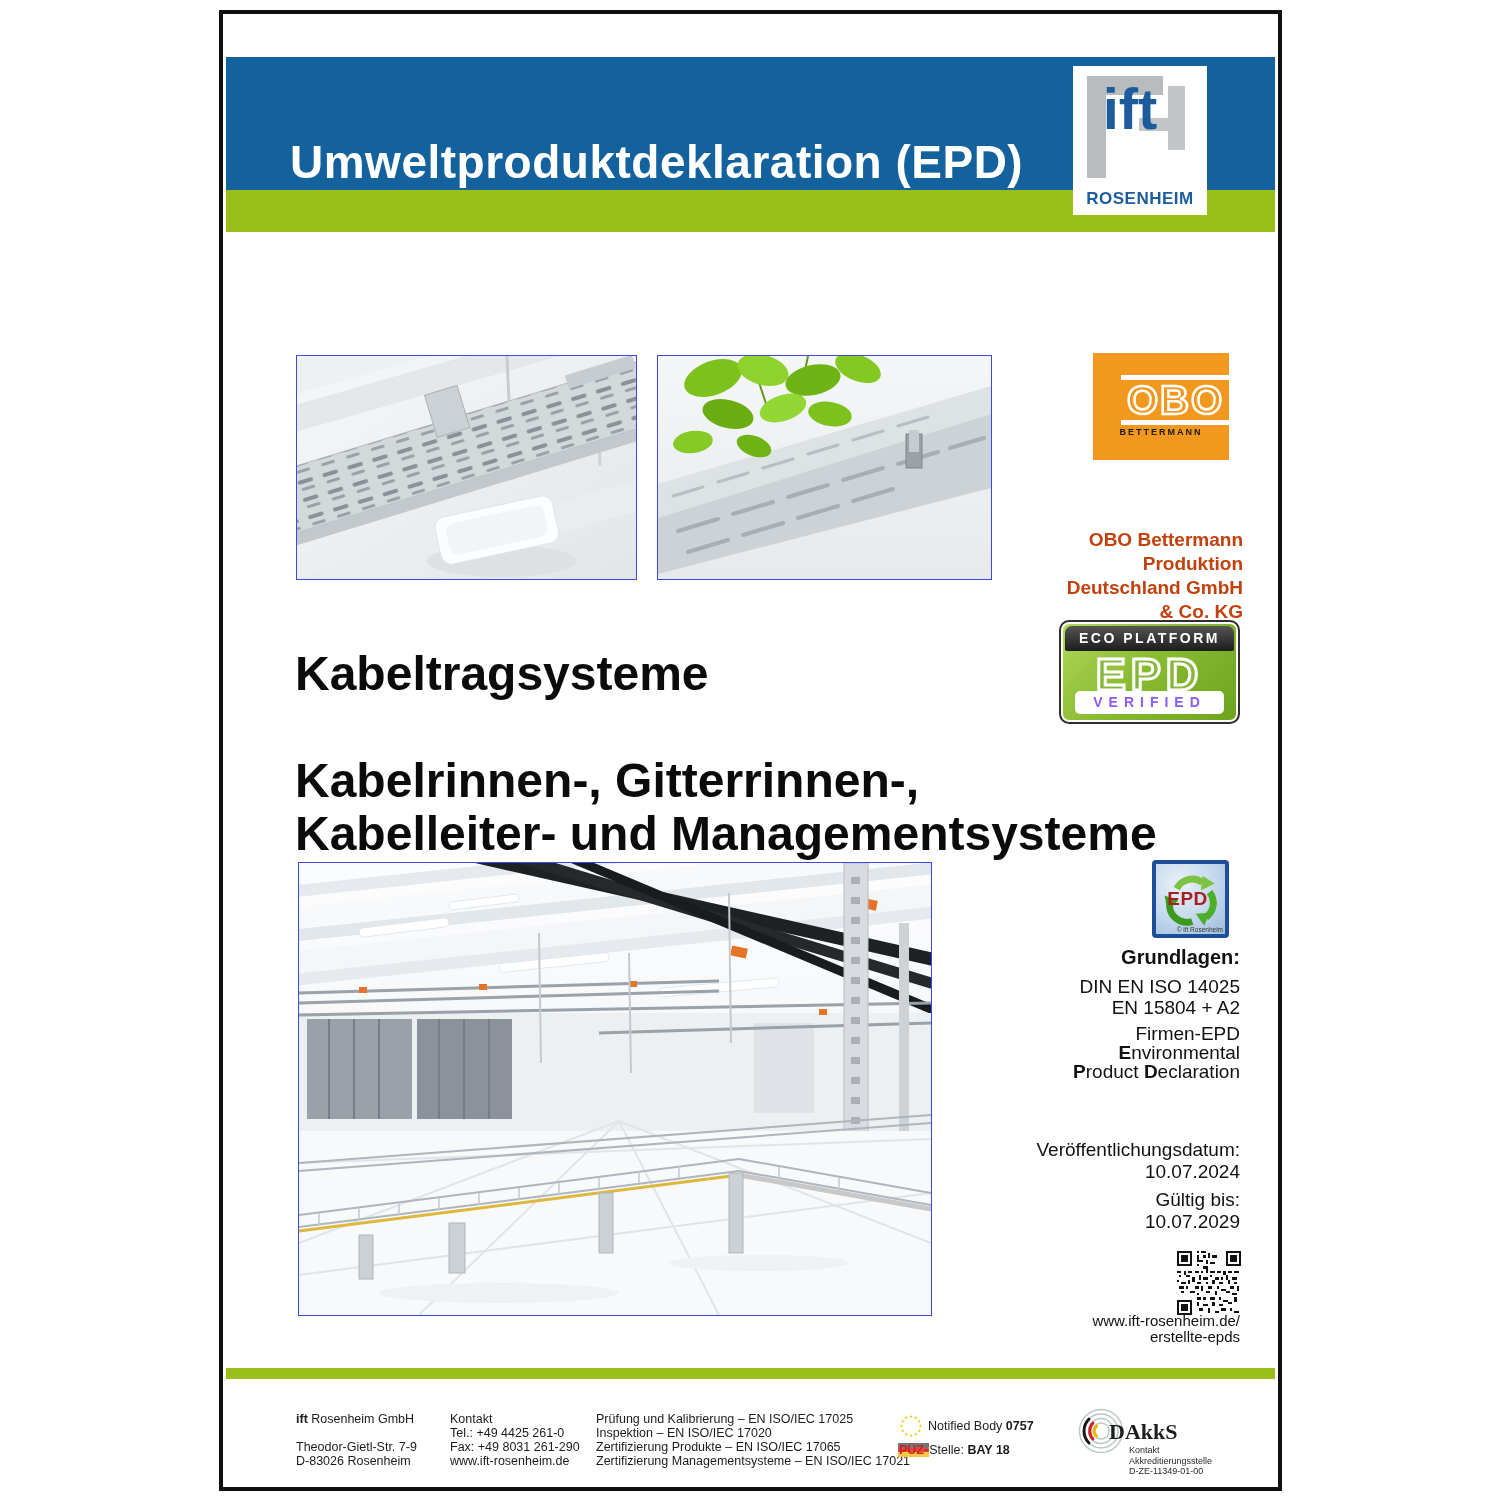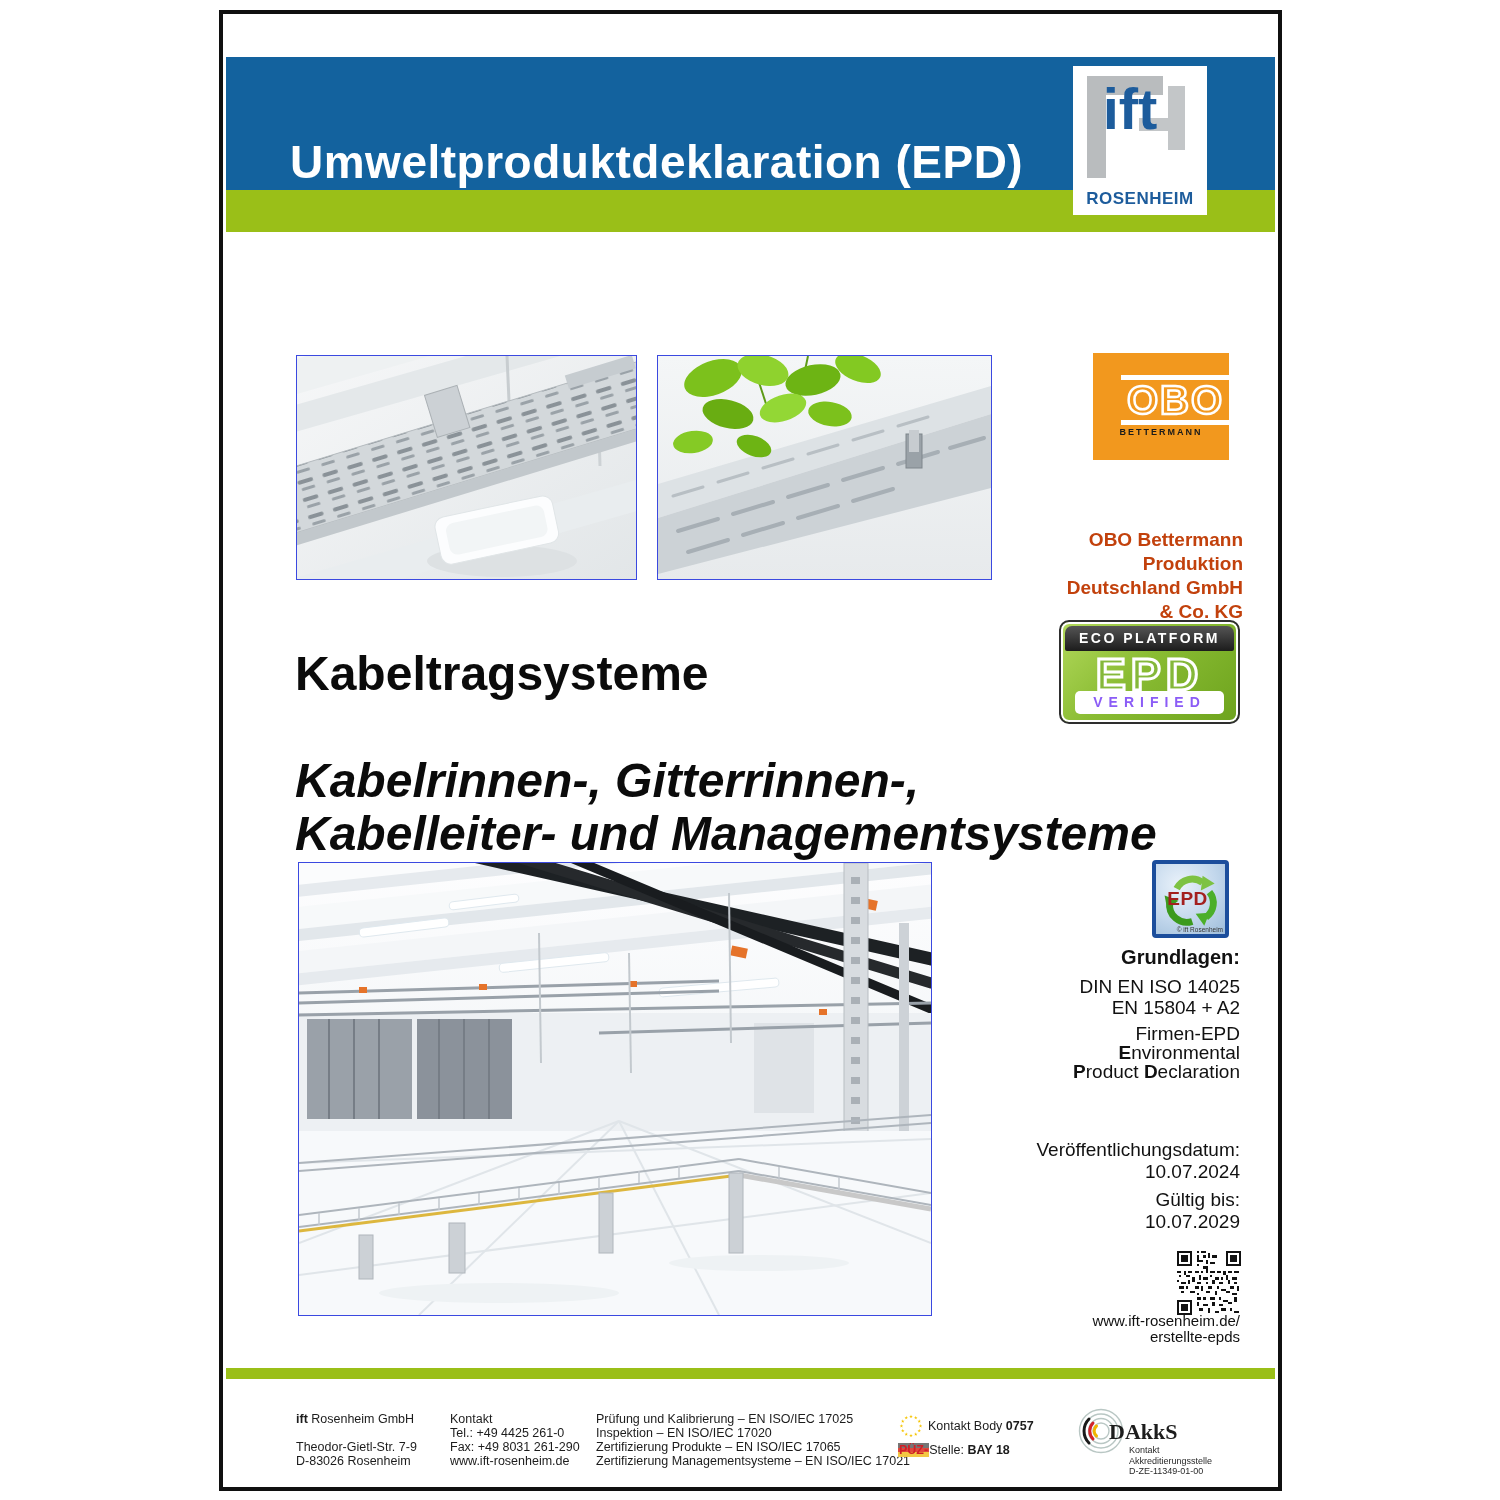--- a/index.html
+++ b/index.html
@@ -39,21 +39,21 @@
   .eco-top { position:absolute; left:4px; right:4px; top:4px; height:25px; border-radius:7px 7px 2px 2px;
              background:linear-gradient(#555 0%,#1c1c1c 100%); color:#fff; font-size:14px; font-weight:bold; letter-spacing:2.5px;
              text-align:center; line-height:25px; }
   .eco-mid { position:absolute; left:0; right:0; top:27px; text-align:center; font-size:45px; font-weight:bold; letter-spacing:5px;
              color:#85b83a; -webkit-text-stroke:3px #fff; }
   .eco-bot { position:absolute; left:14px; right:14px; bottom:8px; height:23px; background:#fff; border-radius:5px;
              color:#8b5cf6; font-size:14px; font-weight:bold; letter-spacing:6px; text-align:center; line-height:23px; }
 
   
   .title-main { position:absolute; left:72px; top:632px; font-size:48px; font-weight:bold; color:#0b0b0b; }
-  .title-sub { position:absolute; left:72px; top:740px; font-size:48px; font-weight:bold; color:#0b0b0b; line-height:53px;font-style:italic; }
+  .title-sub { position:absolute; left:72px; top:740px; font-size:48px; font-weight:bold; color:#0b0b0b; line-height:53px; }
 
   
   .seal { position:absolute; left:929px; top:846px; width:77px; height:78px; border:4px solid #1C4E9C; border-radius:4px;
           background:radial-gradient(circle at 35% 30%, #eaf2fa 0%, #c2d7ec 55%, #9dbcd9 100%); }
   .seal-label { position:absolute; left:0; right:6px; top:24px; text-align:center; color:#A3201F; font-size:19px; font-weight:bold; letter-spacing:0.5px; }
   .seal-credit { position:absolute; right:2px; bottom:1px; font-size:6.5px; color:#333; }
 
   
   .rcol { position:absolute; right:38px; text-align:right; color:#111; }
   .rcol .b { font-weight:bold; }
@@ -444,21 +444,21 @@
             <use href="#star" transform="translate(15,26)"></use>
           <use href="#star" transform="translate(9.5,24.5)"></use>
             <use href="#star" transform="translate(5.5,20.5)"></use>
           <use href="#star" transform="translate(4,15)"></use>
             <use href="#star" transform="translate(5.5,9.5)"></use>
           <use href="#star" transform="translate(9.5,5.5)"></use>
             <use href="#star" transform="translate(15,4)"></use>
           <use href="#star" transform="translate(20.5,5.5)"></use>
             <use href="#star" transform="translate(24.5,9.5)"></use>
         </svg>
-        <span>Kontakt Body </span>&nbsp;<span class="bold">0757</span>
+        <span>Notified Body </span>&nbsp;<span class="bold">0757</span>
       </div>
       <div class="nb-row">
         <span class="puz-flag">PÜZ-</span><span>Stelle: </span>&nbsp;<span class="bold">BAY 18</span>
       </div>
     </div>
 
     <div class="dakks abs">
       <svg width="200" height="80" viewBox="0 0 200 80" style="position:absolute;left:0;top:0;">
         <g fill="none" stroke="#b9c7c4" stroke-width="1.4">
           <circle cx="26" cy="26" r="8"></circle>

